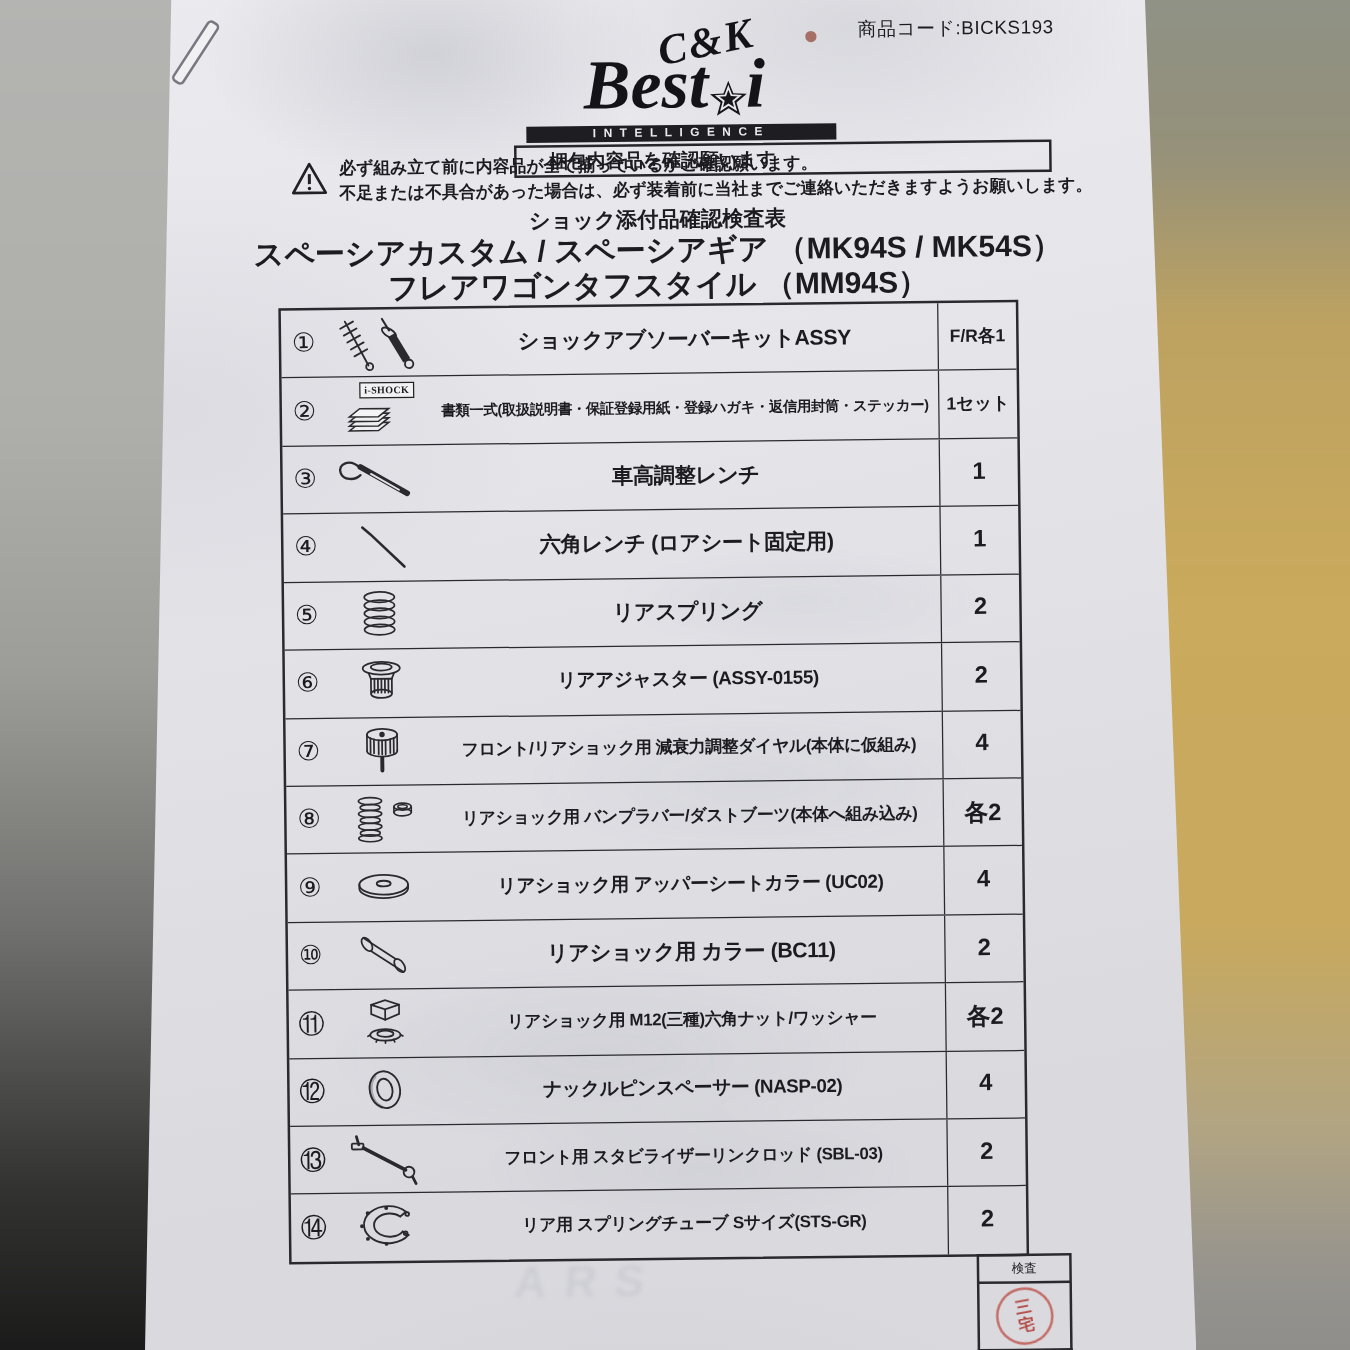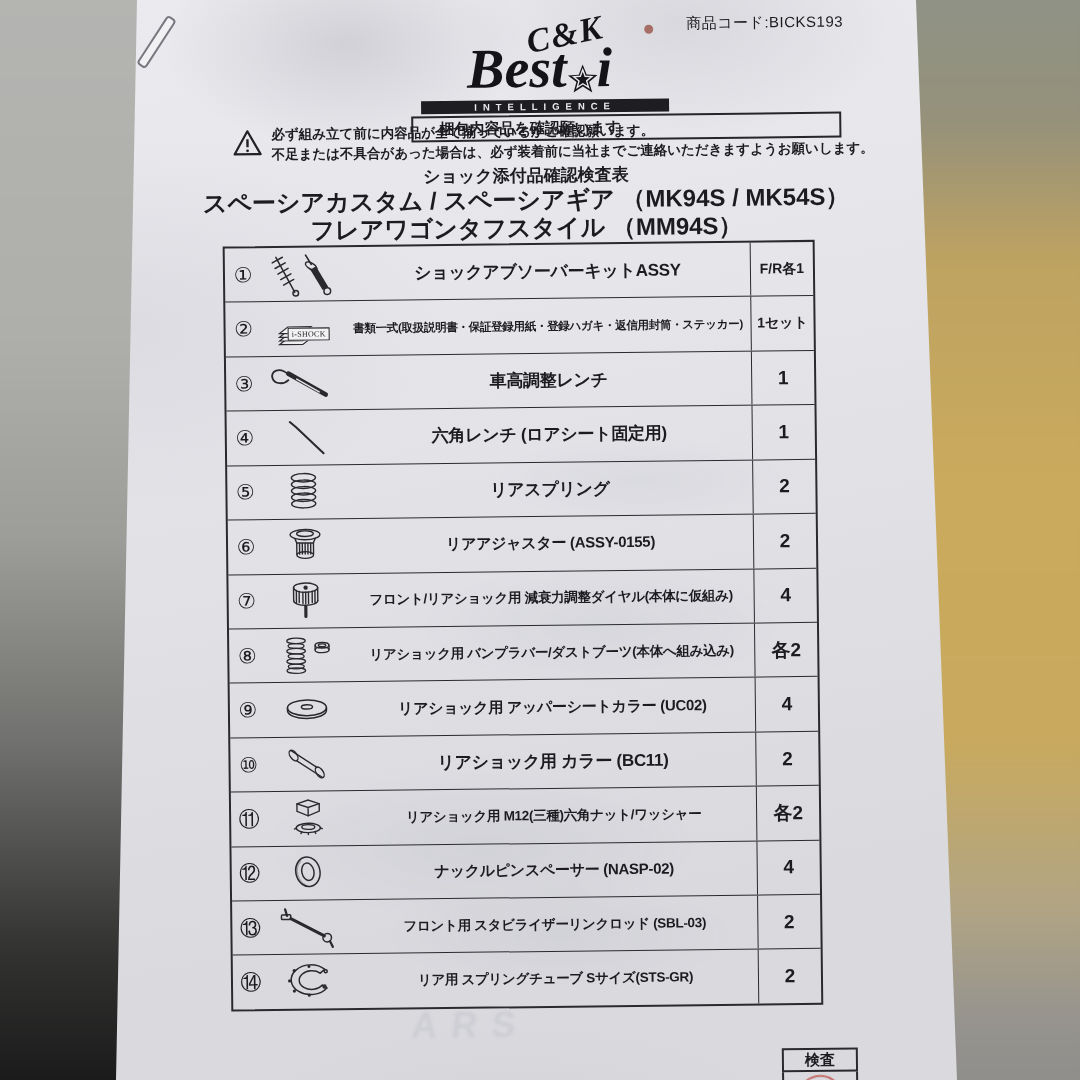--- a/index.html
+++ b/index.html
@@ -64,25 +64,25 @@
     border:2px solid #2a2a2e;box-sizing:border-box;display:flex;flex-direction:column;}
   .prow{flex:1;display:flex;align-items:stretch;border-bottom:1.5px solid #2a2a2e;min-height:0;}
   .prow:last-child{border-bottom:none;}
   .cell-num{width:36px;display:flex;align-items:center;justify-content:center;font-size:21px;}
   .cell-icon{width:84px;position:relative;display:flex;align-items:center;justify-content:center;}
   .cell-desc{flex:1;display:flex;align-items:center;justify-content:center;text-align:center;
     font-weight:bold;padding:0 4px;letter-spacing:-.3px;}
   .cell-qty{width:62px;border-left:1.5px solid #2a2a2e;display:flex;align-items:center;justify-content:center;
     font-size:19px;font-weight:bold;}
   .icon-label{position:absolute;left:26px;top:4px;border:1.5px solid #222;background:#f2f2f5;
-    font-family:"Liberation Serif",serif;font-weight:normal;font-size:8px;padding:1px 3px;letter-spacing:.3px;margin-top:22px;}
+    font-family:"Liberation Serif",serif;font-weight:bold;font-size:8px;padding:1px 3px;letter-spacing:.3px;}
   
   .inspect{position:absolute;left:776px;top:1006px;width:76px;}
   .inspect-label{border:2px solid #2a2a2e;height:24px;box-sizing:border-box;display:flex;align-items:center;
-    justify-content:center;font-size:15px;font-weight:bold;margin-top:45px;}
+    justify-content:center;font-size:10px;font-weight:normal;}
   .inspect-stamp{border:2px solid #2a2a2e;border-top:none;height:54px;box-sizing:border-box;
     display:flex;align-items:center;justify-content:center;}
   .stamp{width:42px;height:42px;border-radius:50%;border:2.5px solid rgba(186,62,54,.7);
     color:rgba(172,48,42,.88);display:flex;flex-direction:column;align-items:center;justify-content:center;
     font-size:13px;font-weight:bold;line-height:1.05;transform:rotate(-10deg);filter:blur(.3px);}
   .wmark{position:absolute;left:406px;top:1004px;font-size:36px;font-weight:bold;letter-spacing:14px;
     color:rgba(95,100,125,.10);filter:blur(1.6px);transform:skewX(-6deg);}
   svg{display:block;}
 </style>
 </head>

